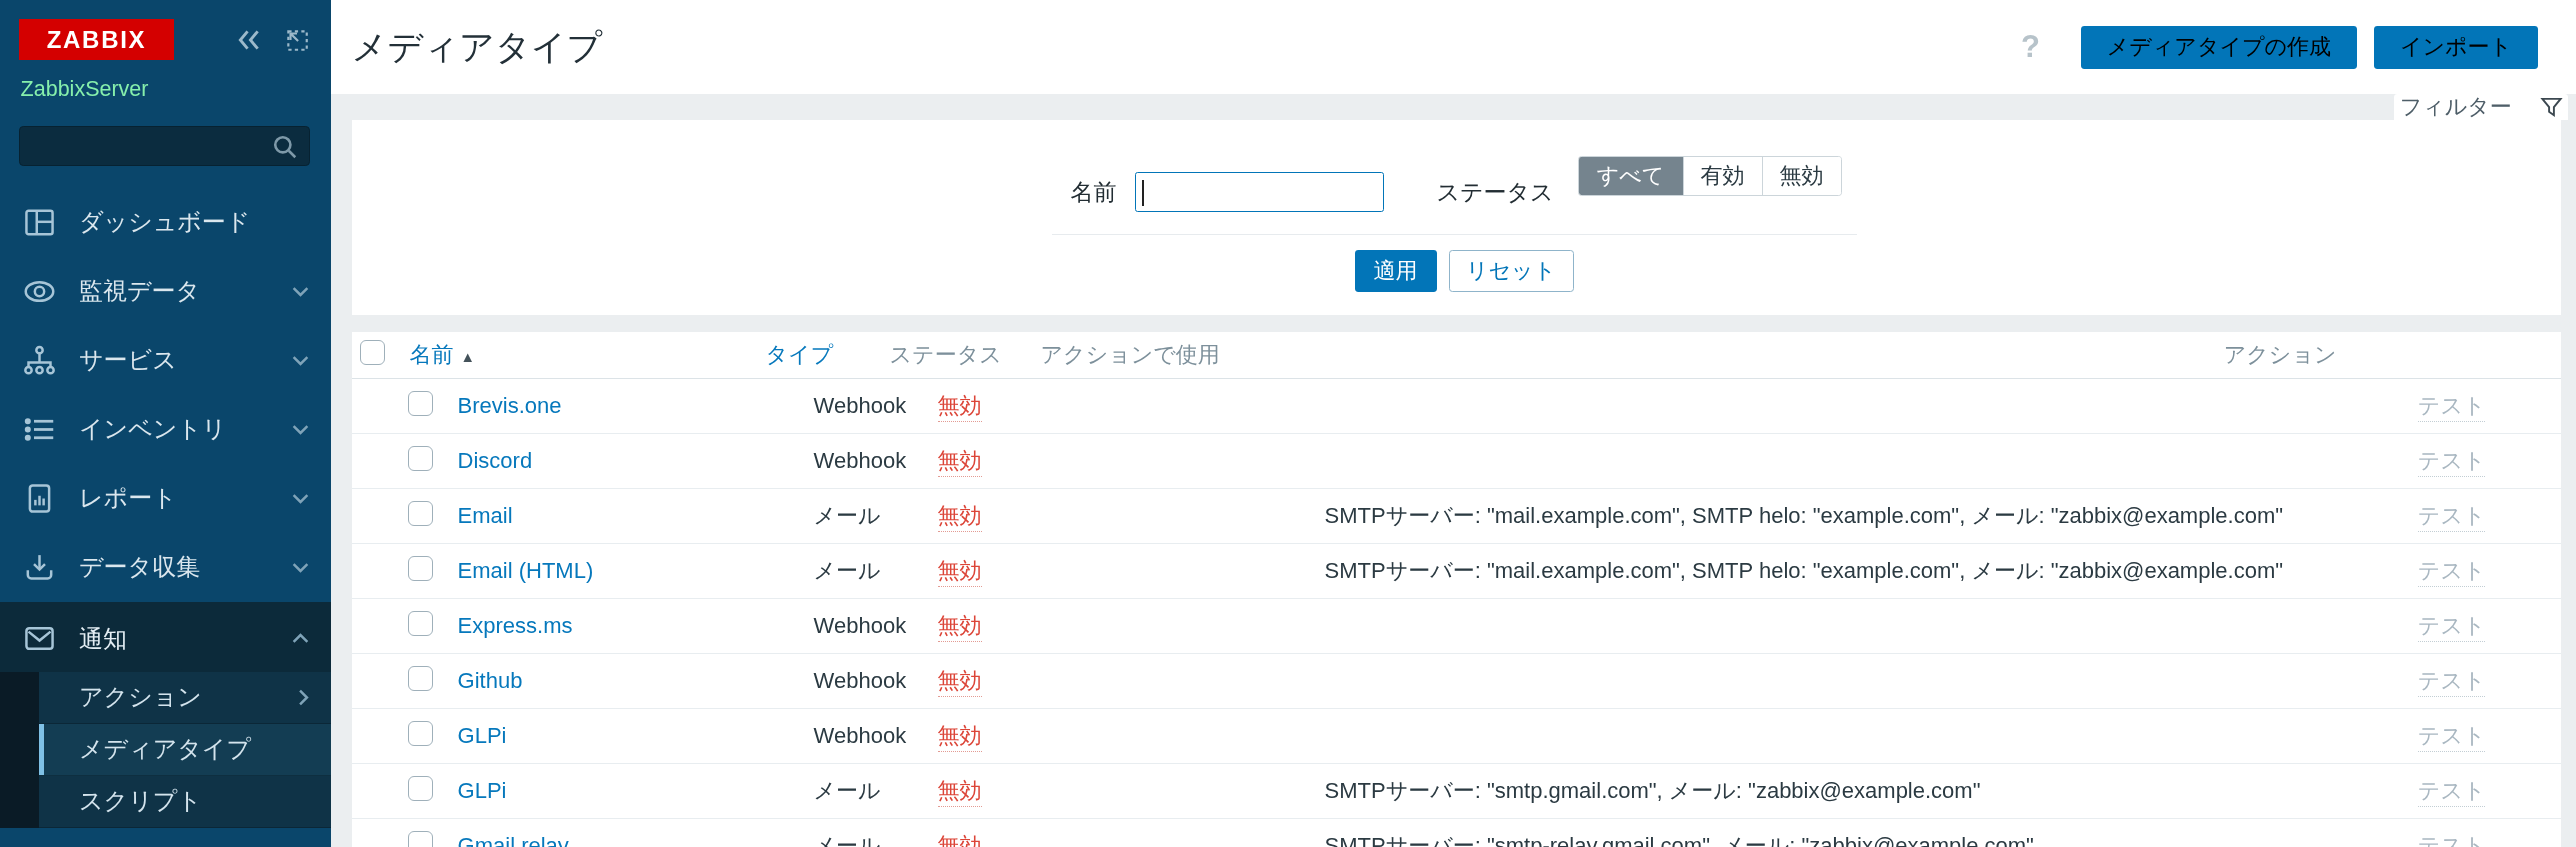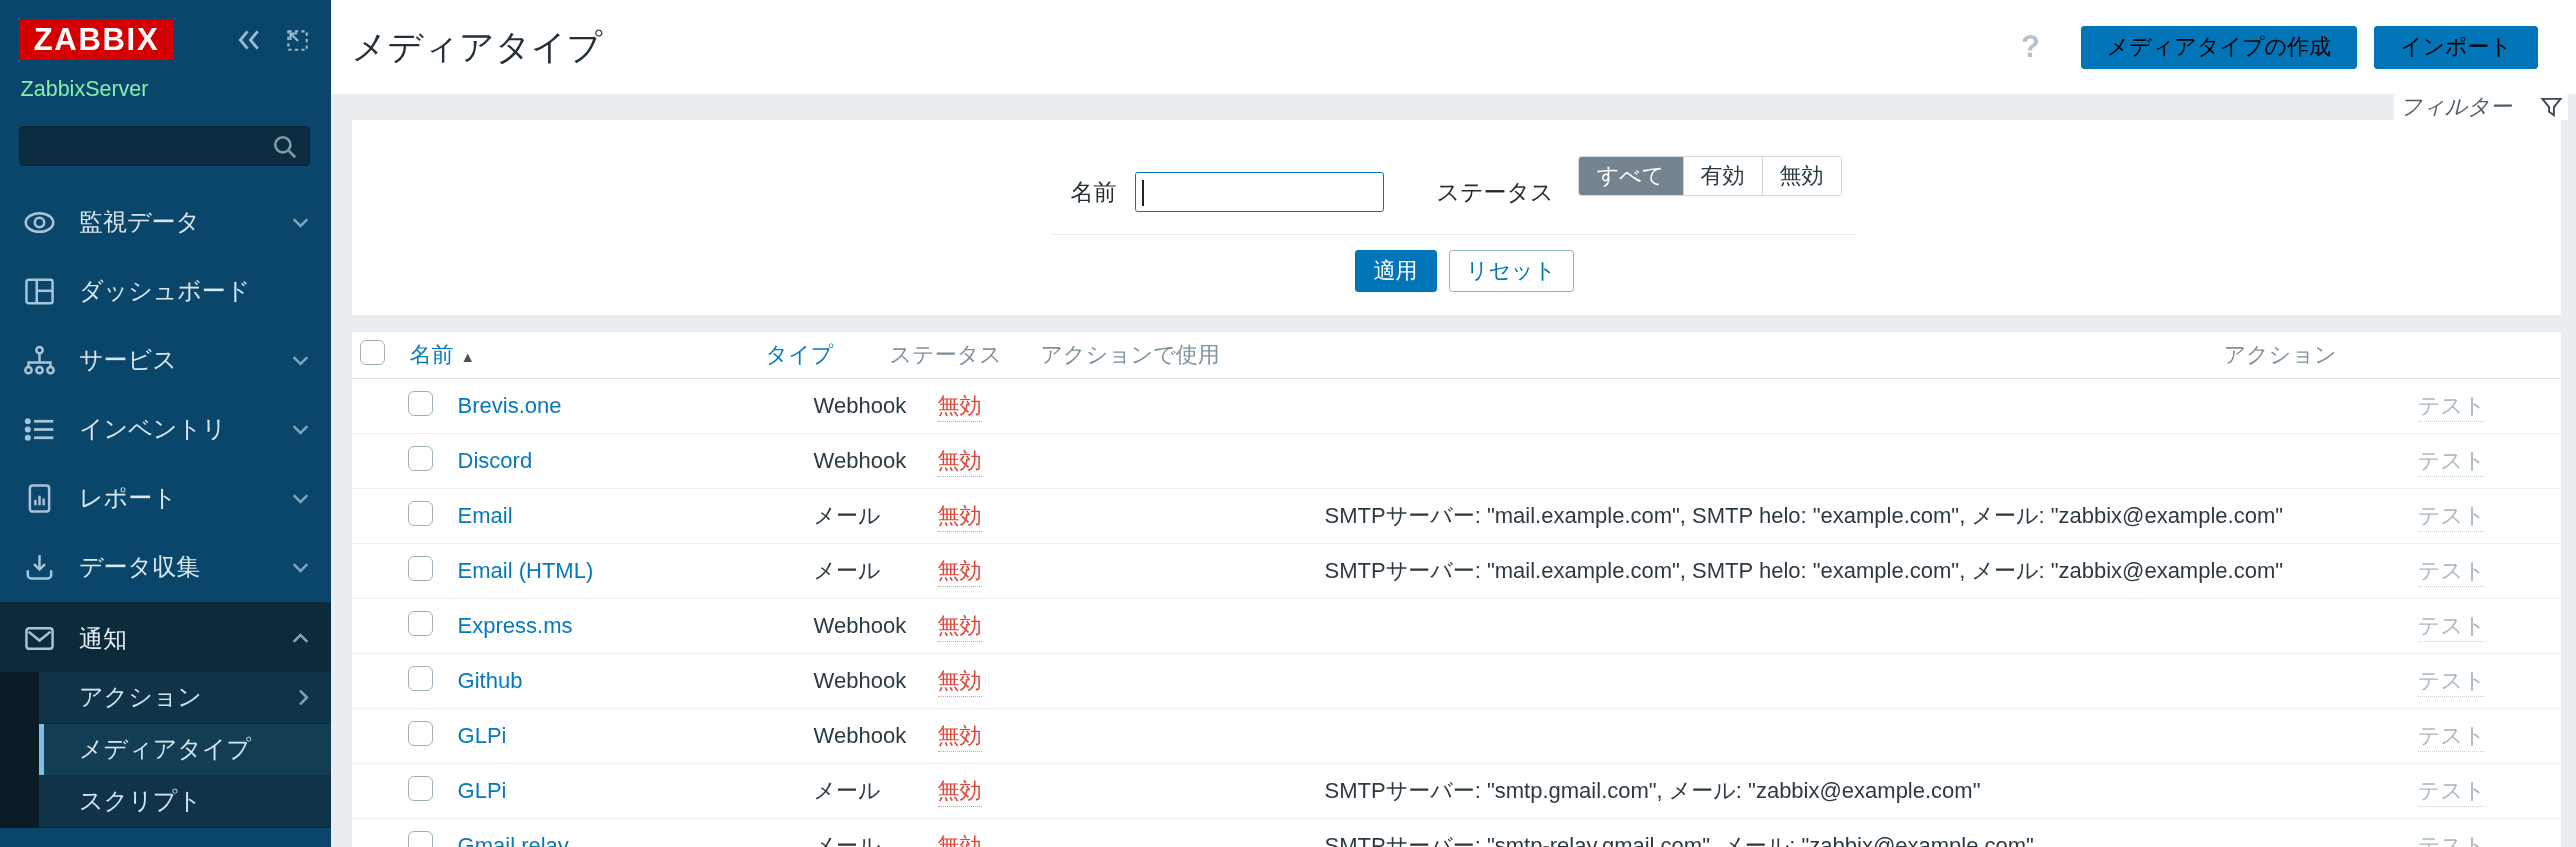--- a/index.html
+++ b/index.html
@@ -2,21 +2,21 @@
 <html style="font-size:13.7px"><head>
 <meta charset="utf-8">
 <style>
   * { margin:0; padding:0; box-sizing:border-box; }
   html,body { width:2576px; height:848px; overflow:hidden; }
   body { font-family:"Liberation Sans","DejaVu Sans",sans-serif; background:#ebeef0; display:flex; }
 
   
   .sidebar { position:relative; width:331px; height:848px; background:#0a466b; flex:0 0 331px; overflow:hidden; }
   .logo-row { display:flex; align-items:center; padding:19px 21.5px 0 19px; }
-  .logo { background:#d40000; color:#fff; font-weight:bold; font-size:31px; letter-spacing:1.7px; width:155px; height:41px; display:flex; align-items:center; justify-content:center; }
+  .logo { background:#d40000; color:#fff; font-weight:bold; font-size:24px; letter-spacing:1.7px; width:155px; height:41px; display:flex; align-items:center; justify-content:center; }
   .top-icons { margin-left:auto; display:flex; gap:22px; color:#9cb9ca; align-items:center; }
   .server-name { color:#86efac; font-size:21.5px; padding:17px 0 0 20.6px; }
   .search-box { position:relative; margin:24px 21.5px 0 19px; height:40px; background:#0b2c3f; border:0.9px solid #072231; border-radius:4.3px; }
   .search-box input { position:absolute; inset:0; background:transparent; border:none; outline:none; color:#d7e5ee; font-size:22px; padding:0 43px 0 12px; width:100%; }
   .search-icon { position:absolute; right:10.3px; top:6.9px; color:#7e99a8; }
   .menu { margin-top:21.5px; }
   .menu-item { height:69px; display:flex; align-items:center; padding:0 22px 0 23px; color:#dbe7ee; font-size:24px; cursor:pointer; }
   .menu-item .mi-icon { width:33px; height:33px; color:#a7c5d7; flex:0 0 33px; }
   .menu-item .mi-label { margin-left:23px; }
   .menu-item .mi-chevron { margin-left:auto; color:#7fa3b8; }
@@ -34,21 +34,21 @@
 
   
   .main { position:relative; flex:1; height:848px; background:#ebeef0; }
   .page-header { background:#fff; height:94px; display:flex; align-items:center; padding:0 38px 0 20.6px; }
   .page-title { font-size:35px; color:#233038; font-weight:400; }
   .header-right { margin-left:auto; display:flex; align-items:center; gap:17px; }
   .help-icon { color:#b7c3ca; font-size:31px; font-weight:bold; margin-right:24px; cursor:pointer; }
   .btn-blue { background:#0275b8; border:none; color:#000000; font-size:22px; height:43px; padding:0 26px; border-radius:3.4px; cursor:pointer; font-family:inherit; }
 
   .tab-strip { height:26px; display:flex; justify-content:flex-end; padding-right:7.7px; }
-  .filter-tab { width:174px; background:#fff; border-radius:3.4px 3.4px 0 0; display:flex; align-items:center; justify-content:center; gap:28px; color:#4e5e68; font-size:22px; cursor:pointer;font-style:italic; }
+  .filter-tab { width:174px; background:#fff; border-radius:3.4px 3.4px 0 0; display:flex; align-items:center; justify-content:center; gap:28px; color:#4e5e68; font-size:22px; cursor:pointer; }
   .filter-tab svg { color:#3c4850; }
 
   .content { margin:0 14.6px 0 20.6px; }
   .filter-panel { position:relative; background:#fff; height:195px; }
   .f-label { position:absolute; top:52px; height:40px; display:flex; align-items:center; justify-content:flex-end; color:#222d33; font-size:23px; }
   .f-name-label { left:601px; width:164px; }
   .f-status-label { left:1031px; width:171px; }
   .f-input-wrap { position:absolute; left:783px; top:52px; width:249px; height:40px; border:1.7px solid #0275b8; border-radius:2.6px; background:#fff; }
   .f-input-wrap input { position:absolute; inset:0; width:100%; border:none; outline:none; font-size:22px; padding:0 8.6px; background:transparent; }
   .caret { position:absolute; left:6.9px; top:6.9px; width:1.7px; height:26px; background:#222; }
@@ -106,40 +106,40 @@
           <circle cx="10" cy="10" r="7"></circle>
           <line x1="15.5" y1="15.5" x2="21.5" y2="21.5"></line>
         </svg>
     </span>
   </div>
 
   <nav class="menu">
     <div class="menu-item">
       <span class="mi-icon">
         <svg width="33" height="33" viewBox="0 0 24 24" fill="none" stroke="currentColor" stroke-width="1.8">
-            <ellipse cx="12" cy="12" rx="10" ry="6.8"></ellipse>
-            <circle cx="12" cy="12" r="3.4"></circle>
-          </svg>
-      </span>
-      <span class="mi-label">監視データ</span>
-      <span class="mi-chevron">
-        <svg width="17" height="11" viewBox="0 0 12 8" fill="none" stroke="currentColor" stroke-width="1.8">
-            <polyline points="1,1.5 6,6.5 11,1.5"></polyline>
-          </svg>
-      </span>
-    </div>
-    <div class="menu-item">
-      <span class="mi-icon">
-        <svg width="33" height="33" viewBox="0 0 24 24" fill="none" stroke="currentColor" stroke-width="1.8">
             <rect x="2.5" y="3.5" width="19" height="17" rx="1.5"></rect>
             <line x1="10" y1="3.5" x2="10" y2="20.5"></line>
             <line x1="10" y1="11.5" x2="21.5" y2="11.5"></line>
           </svg>
       </span>
       <span class="mi-label">ダッシュボード</span>
+    </div>
+    <div class="menu-item">
+      <span class="mi-icon">
+        <svg width="33" height="33" viewBox="0 0 24 24" fill="none" stroke="currentColor" stroke-width="1.8">
+            <ellipse cx="12" cy="12" rx="10" ry="6.8"></ellipse>
+            <circle cx="12" cy="12" r="3.4"></circle>
+          </svg>
+      </span>
+      <span class="mi-label">監視データ</span>
+      <span class="mi-chevron">
+        <svg width="17" height="11" viewBox="0 0 12 8" fill="none" stroke="currentColor" stroke-width="1.8">
+            <polyline points="1,1.5 6,6.5 11,1.5"></polyline>
+          </svg>
+      </span>
     </div>
     <div class="menu-item">
       <span class="mi-icon">
         <svg width="33" height="33" viewBox="0 0 24 24" fill="none" stroke="currentColor" stroke-width="1.8">
             <circle cx="12" cy="4.5" r="2.3"></circle>
             <circle cx="4" cy="19" r="2.3"></circle>
             <circle cx="12" cy="19" r="2.3"></circle>
             <circle cx="20" cy="19" r="2.3"></circle>
             <path d="M12,6.8 V13 M4,16.7 V13.5 H20 V16.7"></path>
           </svg>

